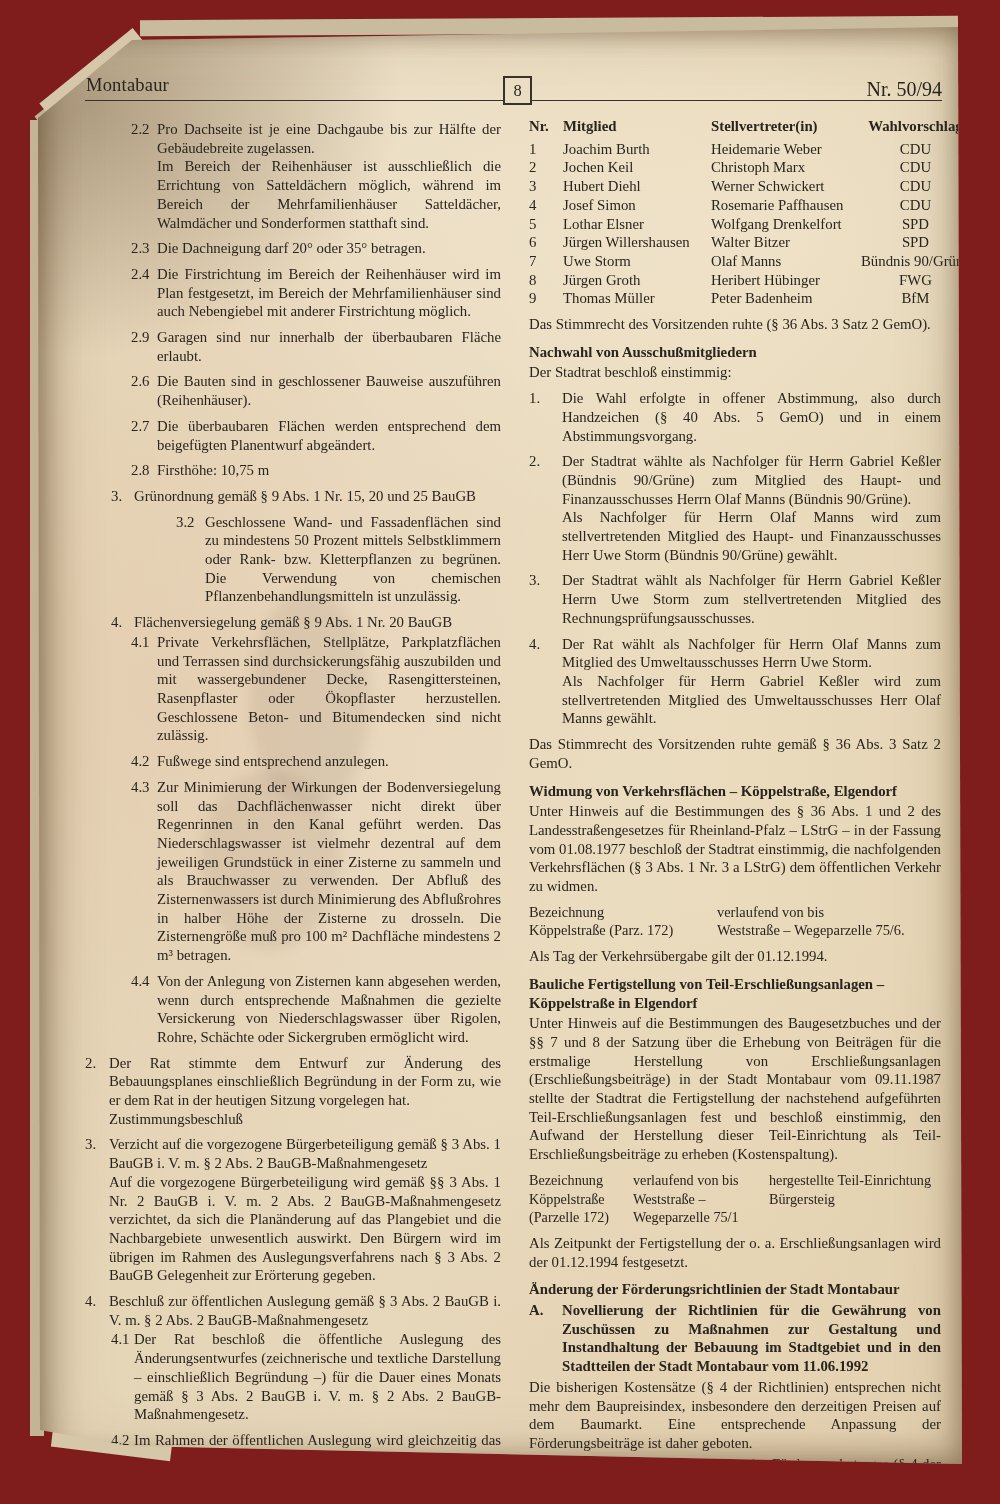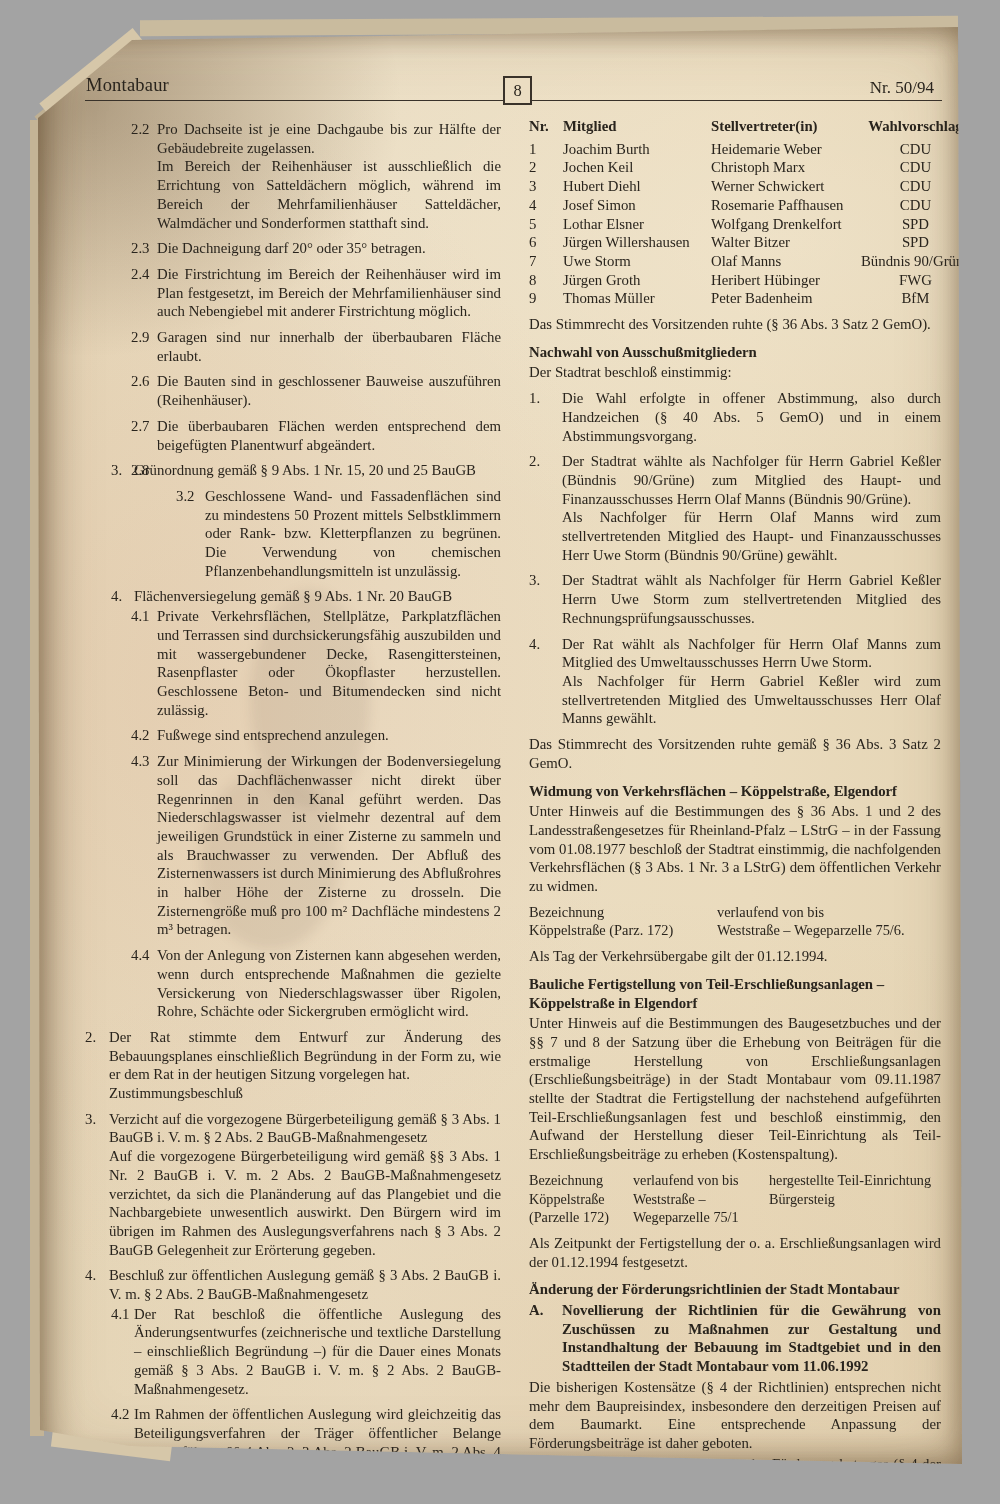--- a/index.html
+++ b/index.html
@@ -23,21 +23,21 @@
       linear-gradient(90deg,#d3c1a0 0%,#e6d7b9 5%,#ebdec4 38%,#eadbbd 75%,#e4d4b4 100%);}
   .page-shade{position:absolute;left:38px;top:27px;width:924px;height:1437px;pointer-events:none;
     box-shadow:inset 0 0 70px rgba(92,62,30,.20), inset 16px 0 30px rgba(70,45,20,.30),
                inset -10px -8px 26px rgba(70,45,20,.22), inset 0 12px 20px rgba(70,45,20,.16);}
   .smudge{position:absolute;border-radius:50%;filter:blur(6px);background:rgba(62,44,26,.08);}
 
   
   .page-header{position:absolute;left:85px;top:74px;width:857px;height:26px;
                border-bottom:1.6px solid #39322a;}
   .place{position:absolute;left:1px;top:1px;font-size:18.5px;letter-spacing:.2px;}
-  .issue{position:absolute;right:8px;top:4px;font-size:17px;}
+  .issue{position:absolute;right:0;top:4px;font-size:20px;}
   .pagenum-box{position:absolute;left:418px;top:2px;width:25px;height:25px;border:2px solid #39322a;
                background:#ebddc2;display:flex;align-items:center;justify-content:center;
                font-size:16.5px;z-index:2;}
 
   
   .col{position:absolute;font-size:14.8px;line-height:18.7px;text-align:justify;
        hyphens:auto;-webkit-hyphens:auto;}
   .col-left{left:85px;top:113px;width:416px;}
   .col-right{left:529px;top:110px;width:412px;}
 
@@ -64,21 +64,21 @@
   .members .c3{text-align:center;white-space:nowrap;}
   .w2{grid-template-columns:188px 1fr;font-size:14.4px;}
   .w3{grid-template-columns:104px 136px 1fr;font-size:14.2px;}
   .w3 .cell{padding-right:8px;}
   .foerder{grid-template-columns:150px 132px 1fr;margin-top:10px;}
   .foerder .hd{padding-right:10px;}
 </style>
 </head>
 <body>
 
-<div class="stage" style="background: #a3a3a3;">
+<div class="stage" style="background: #7f1d1d;">
   <div class="edge edge-topleft2"></div>
   <div class="edge edge-topleft"></div>
   <div class="edge edge-top"></div>
   <div class="edge edge-bottomleft"></div>
   <div class="edge edge-left"></div>
 
   <div class="page">
     <div class="page-shade"></div>
     <div class="smudge" style="left:250px;top:590px;width:120px;height:220px;"></div>
     <div class="smudge" style="left:200px;top:770px;width:140px;height:180px;"></div>
@@ -124,20 +124,23 @@
           </div>
         </div>
         <div class="item lv3">
           <span class="num">2.7</span>
           <div class="body">
             <p>Die überbaubaren Flächen werden entsprechend dem beigefügten Planentwurf abgeändert.</p>
           </div>
         </div>
         <div class="item lv3">
           <span class="num">2.8</span>
+          <div class="body">
+            <p>Firsthöhe: 10,75 m</p>
+          </div>
         </div>
         <div class="item lv2">
           <span class="num">3.</span>
           <div class="body">
             <p>Grünordnung gemäß § 9 Abs. 1 Nr. 15, 20 und 25 BauGB</p>
           </div>
         </div>
         <div class="item lv4">
           <span class="num">3.2</span>
           <div class="body">

